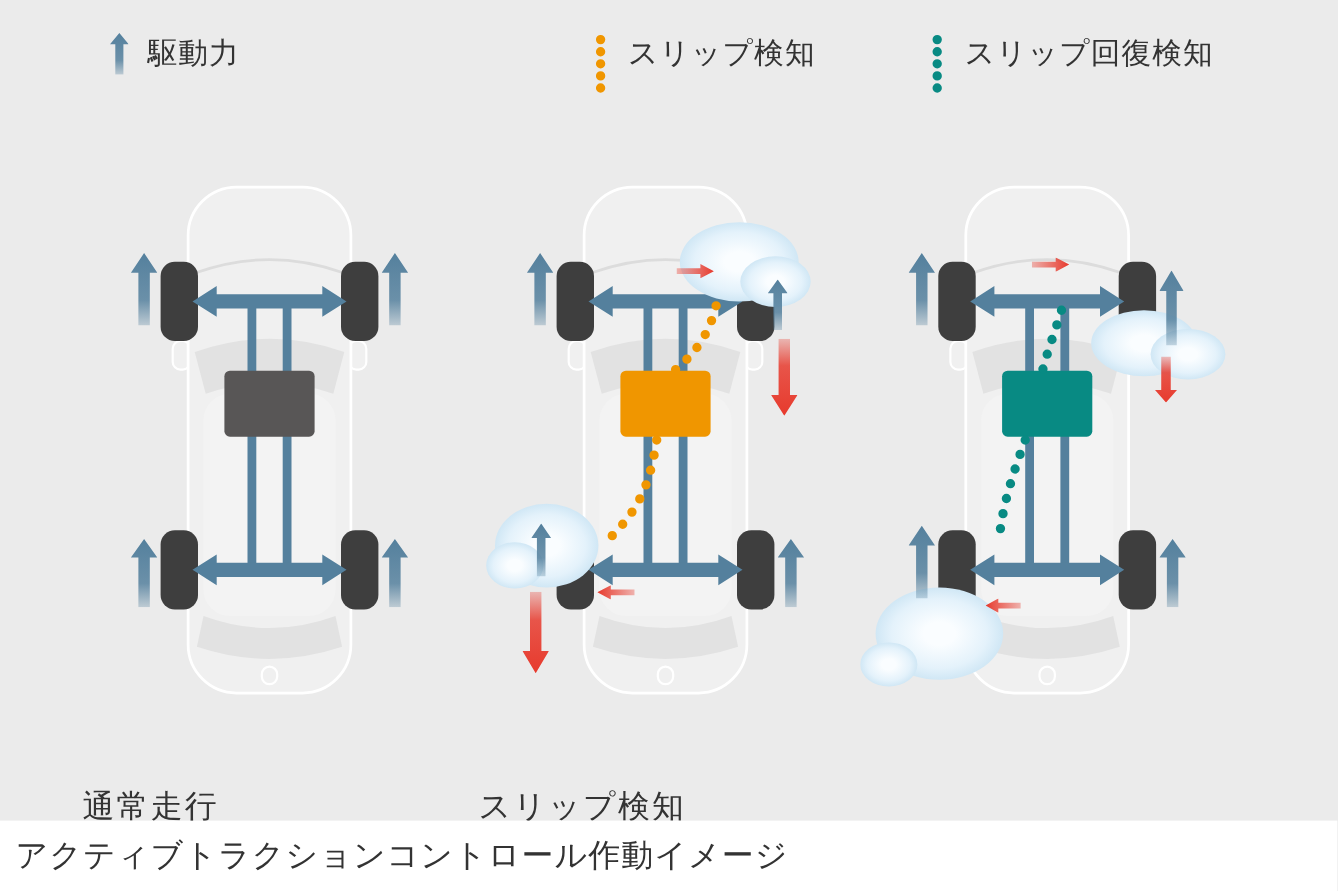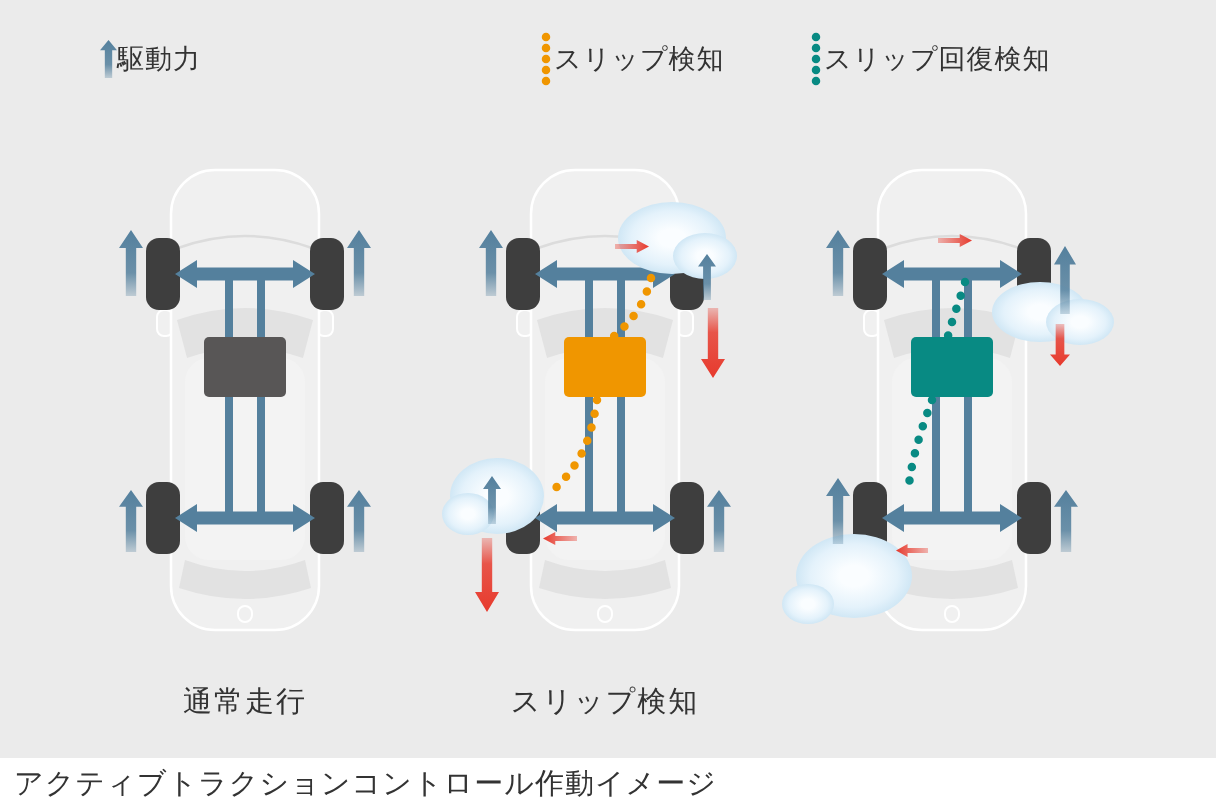--- a/index.html
+++ b/index.html
@@ -5,26 +5,26 @@
   *{margin:0;padding:0;box-sizing:border-box}
   html,body{width:1216px;height:810px}
   body{
     position:relative;
     background:var(--bg,#ebebeb);
     font-family:"DejaVu Sans","Liberation Sans",sans-serif;
     color:var(--text,#333);
     overflow:hidden;
   }
   .legend{position:absolute;top:30px;left:0;width:100%;height:58px}
-  .legend-item{position:absolute;display:flex;align-items:center;height:58px}
+  .legend-item{position:absolute;display:flex;gap:17px;height:58px}
   .legend-item .lbl{font-size:27px;letter-spacing:1px;white-space:nowrap}
   .panel{position:absolute;top:162px;width:340px}
   .panel svg{display:block}
-  .panel-label{margin-top:40px;text-align:center;font-size:29px;letter-spacing:2px;white-space:nowrap}
-  .caption-bar{position:absolute;left:0;bottom:0;width:100%;height:52px;background:var(--captionBg,#fff);display:flex;align-items:center}
+  .panel-label{margin-top:72px;text-align:left;font-size:29px;letter-spacing:2px;white-space:nowrap}
+  .caption-bar{position:absolute;left:0;bottom:0;width:100%;height:64px;background:var(--captionBg,#fff);display:flex;align-items:center}
   .caption-bar .cap{font-size:29px;padding-left:14px;letter-spacing:1px;color:var(--text,#333);white-space:nowrap}
 
   
   .carBody{fill:var(--carBody);stroke:var(--carStroke);stroke-width:2.5}
   .carRoof{fill:var(--carRoof)}
   .carGlass{fill:var(--carGlass)}
   .carLine{fill:none;stroke:var(--carLine);stroke-width:2.5}
   .carPart{fill:var(--carBody);stroke:var(--carStroke);stroke-width:2}
   .wheel{fill:var(--wheel)}
   .shaft{fill:var(--drive)}
@@ -102,21 +102,21 @@
       <use href="#arrowV" width="17" height="38" fill="url(#gDrive)"></use>
     </svg>
     <span class="lbl">駆動力</span>
   </div>
   <div class="legend-item" style="left:538px">
     <svg width="16" height="56" viewBox="0 0 16 56">
       <path d="M8 6 V51" class="dot dotSlip legend-dots"></path>
     </svg>
     <span class="lbl">スリップ検知</span>
   </div>
-  <div class="legend-item" style="left:808px">
+  <div class="legend-item" style="left:844px">
     <svg width="16" height="56" viewBox="0 0 16 56">
       <path d="M8 6 V51" class="dot dotRecover legend-dots"></path>
     </svg>
     <span class="lbl">スリップ回復検知</span>
   </div>
 </div>
 
 <div class="panel" style="left:75px">
   <svg width="340" height="480" viewBox="0 0 340 480">
     <use href="#carbase"></use>

